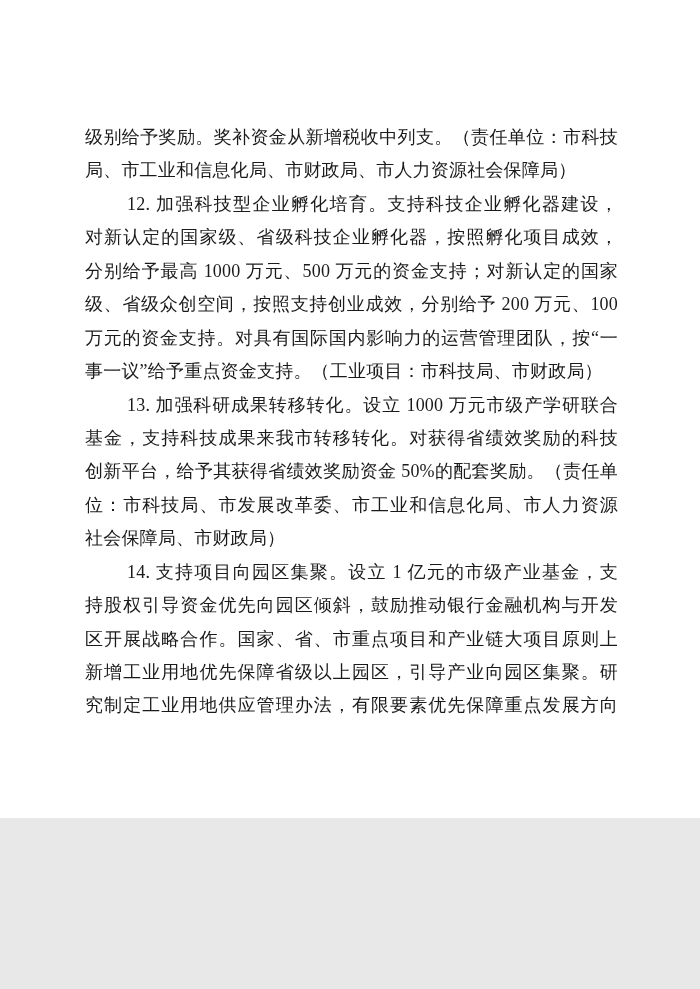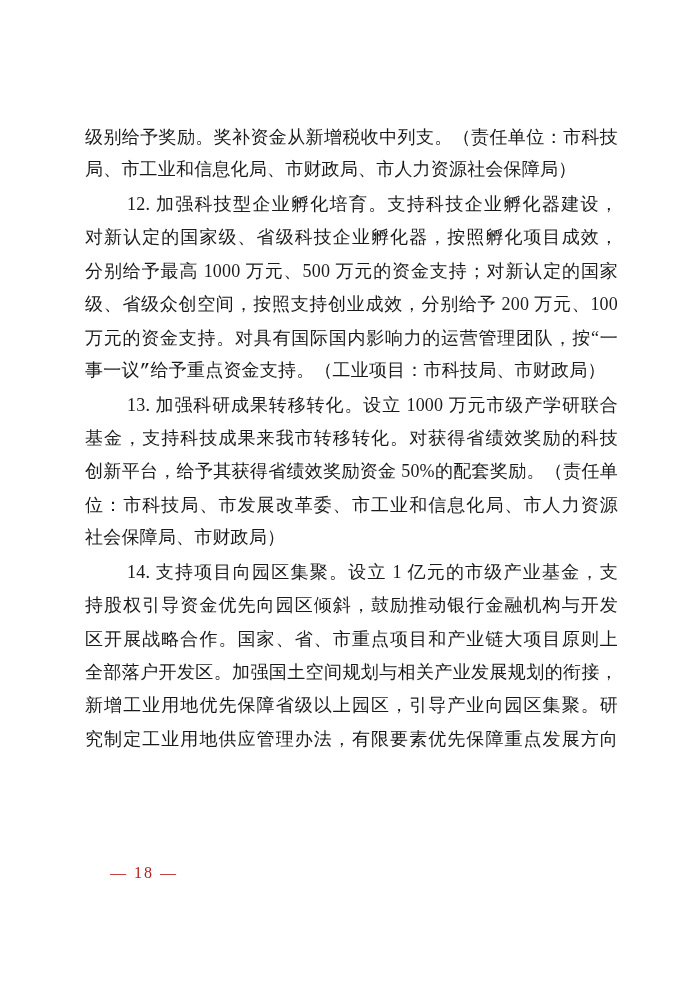--- a/index.html
+++ b/index.html
@@ -3,21 +3,21 @@
 <meta charset="utf-8">
 <style>
   html, body {
     margin: 0;
     padding: 0;
     background: #e8e8e8;
   }
   .page {
     position: relative;
     width: 700px;
-    height: 989px;
+    height: 818px;
     margin: 0 auto;
     background: #ffffff;
     color: #1a1a1a;
     font-family: "Liberation Serif", "DejaVu Serif", serif;
     overflow: hidden;
   }
   .body-text {
     position: absolute;
     left: 85px;
     top: 121px;
@@ -33,21 +33,20 @@
     text-align-last: justify;
     text-justify: inter-ideograph;
     overflow: hidden;
   }
   .line.indent {
     text-indent: 42px;
   }
   .line.end {
     text-align: center;
     text-align-last: left;
-    font-family: Liberation Mono, monospace;
   }
   .footer {
     position: absolute;
     left: 110px;
     top: 864px;
     font-size: 16px;
     letter-spacing: 2px;
     color: #b91c1c;
   }
 </style>
@@ -66,21 +65,20 @@
     <div class="line">万元的资金支持。对具有国际国内影响力的运营管理团队，按“一</div>
     <div class="line end">事一议”给予重点资金支持。（工业项目：市科技局、市财政局）</div>
     <div class="line indent">13. 加强科研成果转移转化。设立 1000 万元市级产学研联合</div>
     <div class="line">基金，支持科技成果来我市转移转化。对获得省绩效奖励的科技</div>
     <div class="line">创新平台，给予其获得省绩效奖励资金 50%的配套奖励。（责任单</div>
     <div class="line">位：市科技局、市发展改革委、市工业和信息化局、市人力资源</div>
     <div class="line end">社会保障局、市财政局）</div>
     <div class="line indent">14. 支持项目向园区集聚。设立 1 亿元的市级产业基金，支</div>
     <div class="line">持股权引导资金优先向园区倾斜，鼓励推动银行金融机构与开发</div>
     <div class="line">区开展战略合作。国家、省、市重点项目和产业链大项目原则上</div>
-    <div class="line">全部落户开发区。加强国土空间规划与相关产业发展规划的衔接，</div>
     <div class="line">新增工业用地优先保障省级以上园区，引导产业向园区集聚。研</div>
     <div class="line">究制定工业用地供应管理办法，有限要素优先保障重点发展方向</div>
   </div>
 
   <div class="footer">
     <span>— 18 —</span>
   </div>
 
 </div>
 

